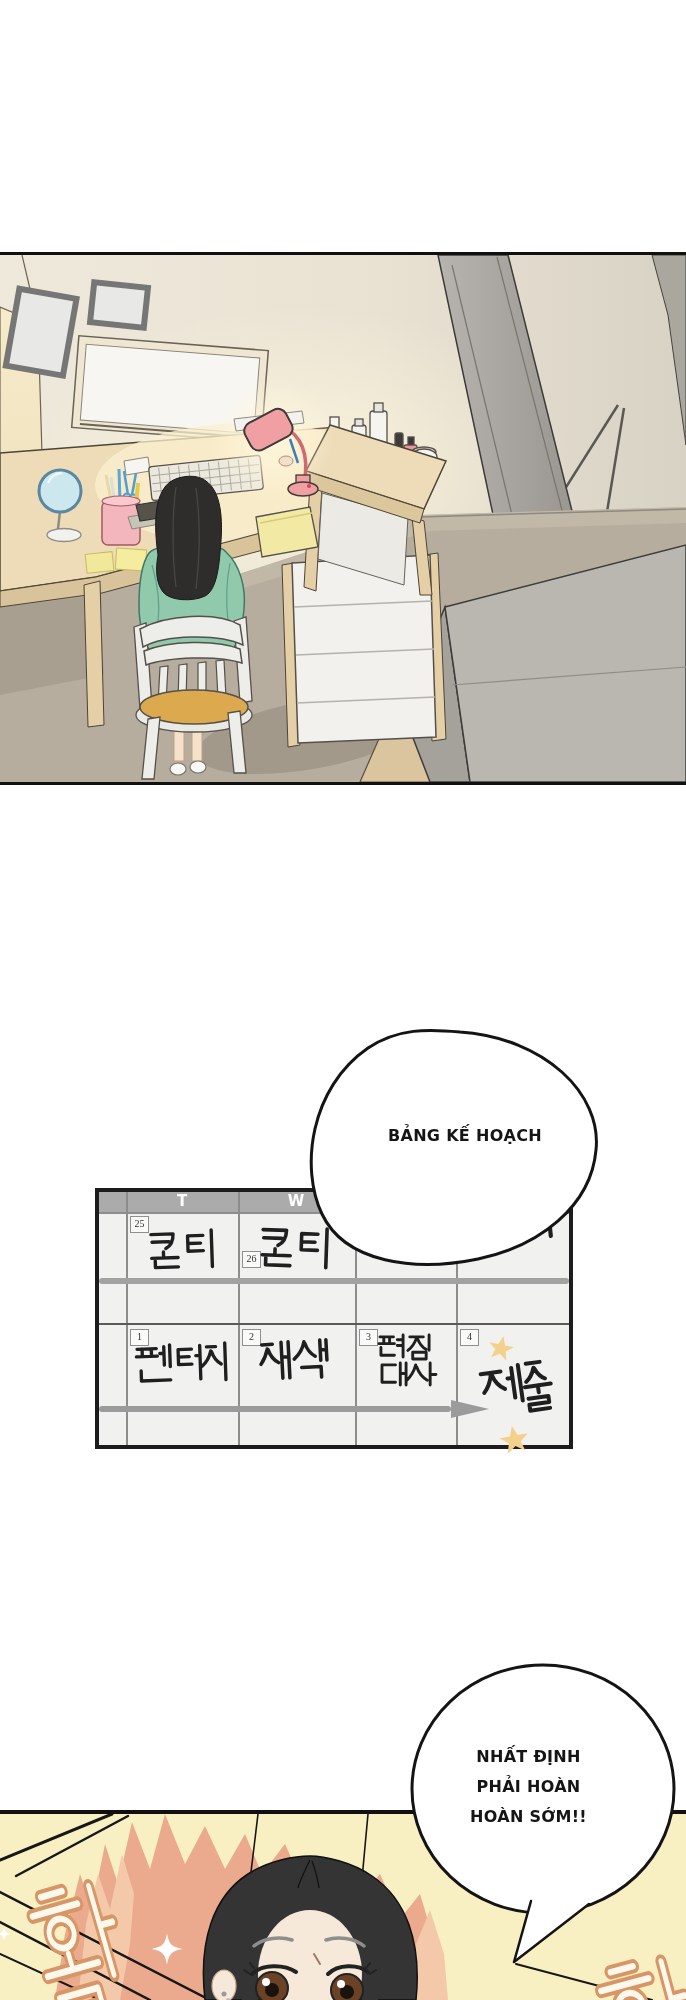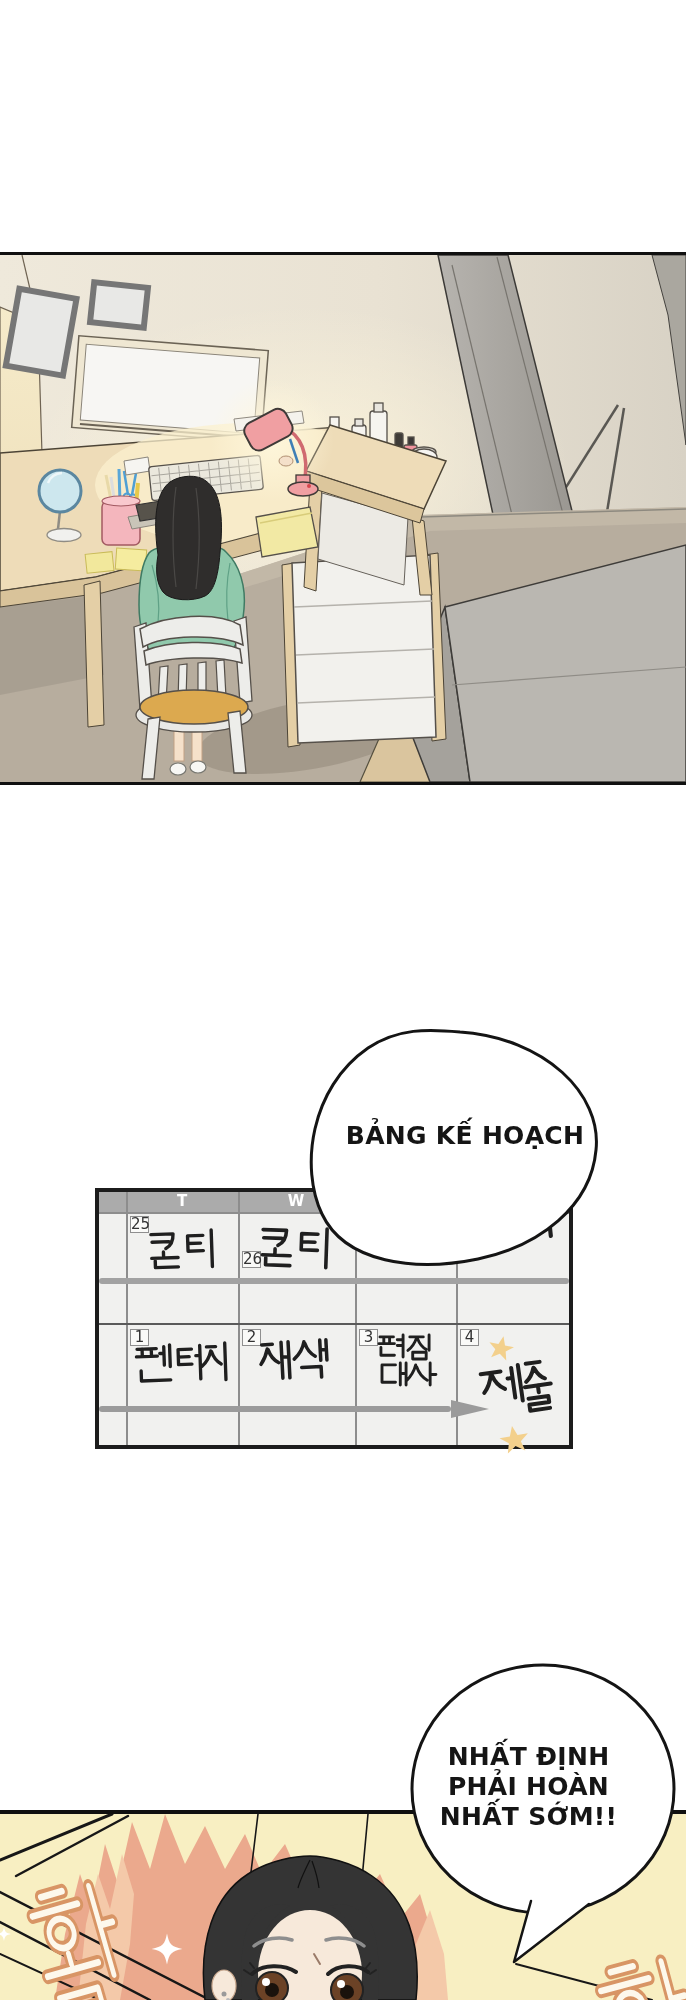--- a/index.html
+++ b/index.html
@@ -15,23 +15,23 @@
   
   #calendar{left:95px;top:1188px;width:478px;height:261px;border:4px solid #1c1c1c;
             background:#f1f1ef;box-sizing:border-box;}
   #calendar .inner{position:absolute;inset:0;}
   .cal-header{position:absolute;left:0;top:0;width:100%;height:20px;background:#ababab;}
   .dayletter{position:absolute;top:0px;font-size:15px;font-weight:bold;color:#fff;transform:translateX(-50%);}
   .vline{position:absolute;top:0;width:1.5px;height:100%;background:#8d8d8d;}
   .hline{position:absolute;left:0;width:100%;height:1.5px;background:#8d8d8d;}
   .marker{position:absolute;left:0;width:100%;height:6px;background:#a2a2a2;border-radius:3px;}
   .datebox{position:absolute;width:17px;height:15px;background:#fafaf8;border:1.2px solid #8f8f8f;
-           font-size:15px;color:#333;text-align:center;line-height:14px;}
+           font-size:10px;color:#333;text-align:center;line-height:14px;font-family:Liberation Serif, serif;}
   
-  .btext{color:#151515;font-weight:bold;text-align:center;font-size:25px;line-height:28px;letter-spacing:.3px;}
+  .btext{color:#151515;font-weight:bold;text-align:center;font-size:16px;line-height:28px;letter-spacing:.3px;}
 </style>
 </head>
 <body>
 
 <div id="stage">
 
   <svg width="0" height="0" style="position:absolute">
     <defs>
       <symbol id="w-konti" viewBox="0 0 80 46" overflow="visible">
         <path class="ks" d="M4,6 H30 M30,6 C30,15 27,20 21,23 M5,15 H25 M18,27 V32 M4,34 H35 M8,37 V45 H35 M47,9 H65 M47,18 H62 M47,27 H65 M47,9 V27 M75,3 V46"></path>
@@ -396,16 +396,16 @@
   </svg>
 
   <svg class="abs" style="left:408px;top:1662px;" width="270" height="306" viewBox="408 1662 270 306">
     <ellipse cx="543" cy="1789" rx="131" ry="124" fill="#ffffff" stroke="#141414" stroke-width="3"></ellipse>
     <path d="M531,1901 L514,1962 L589,1904 Z" fill="#ffffff"></path>
     <path d="M531,1901 L514,1962 M514,1962 L589,1904" fill="none" stroke="#141414" stroke-width="2.5" stroke-linecap="round"></path>
   </svg>
   <div class="abs btext" style="left:406px;top:1742px;width:245px;line-height:30px;">
     <div>NHẤT ĐỊNH</div>
     <div>PHẢI HOÀN</div>
-    <div>NHẤT SỚM!!</div>
+    <div>HOÀN SỚM!!</div>
   </div>
 
 </div>
 
 </body></html>

